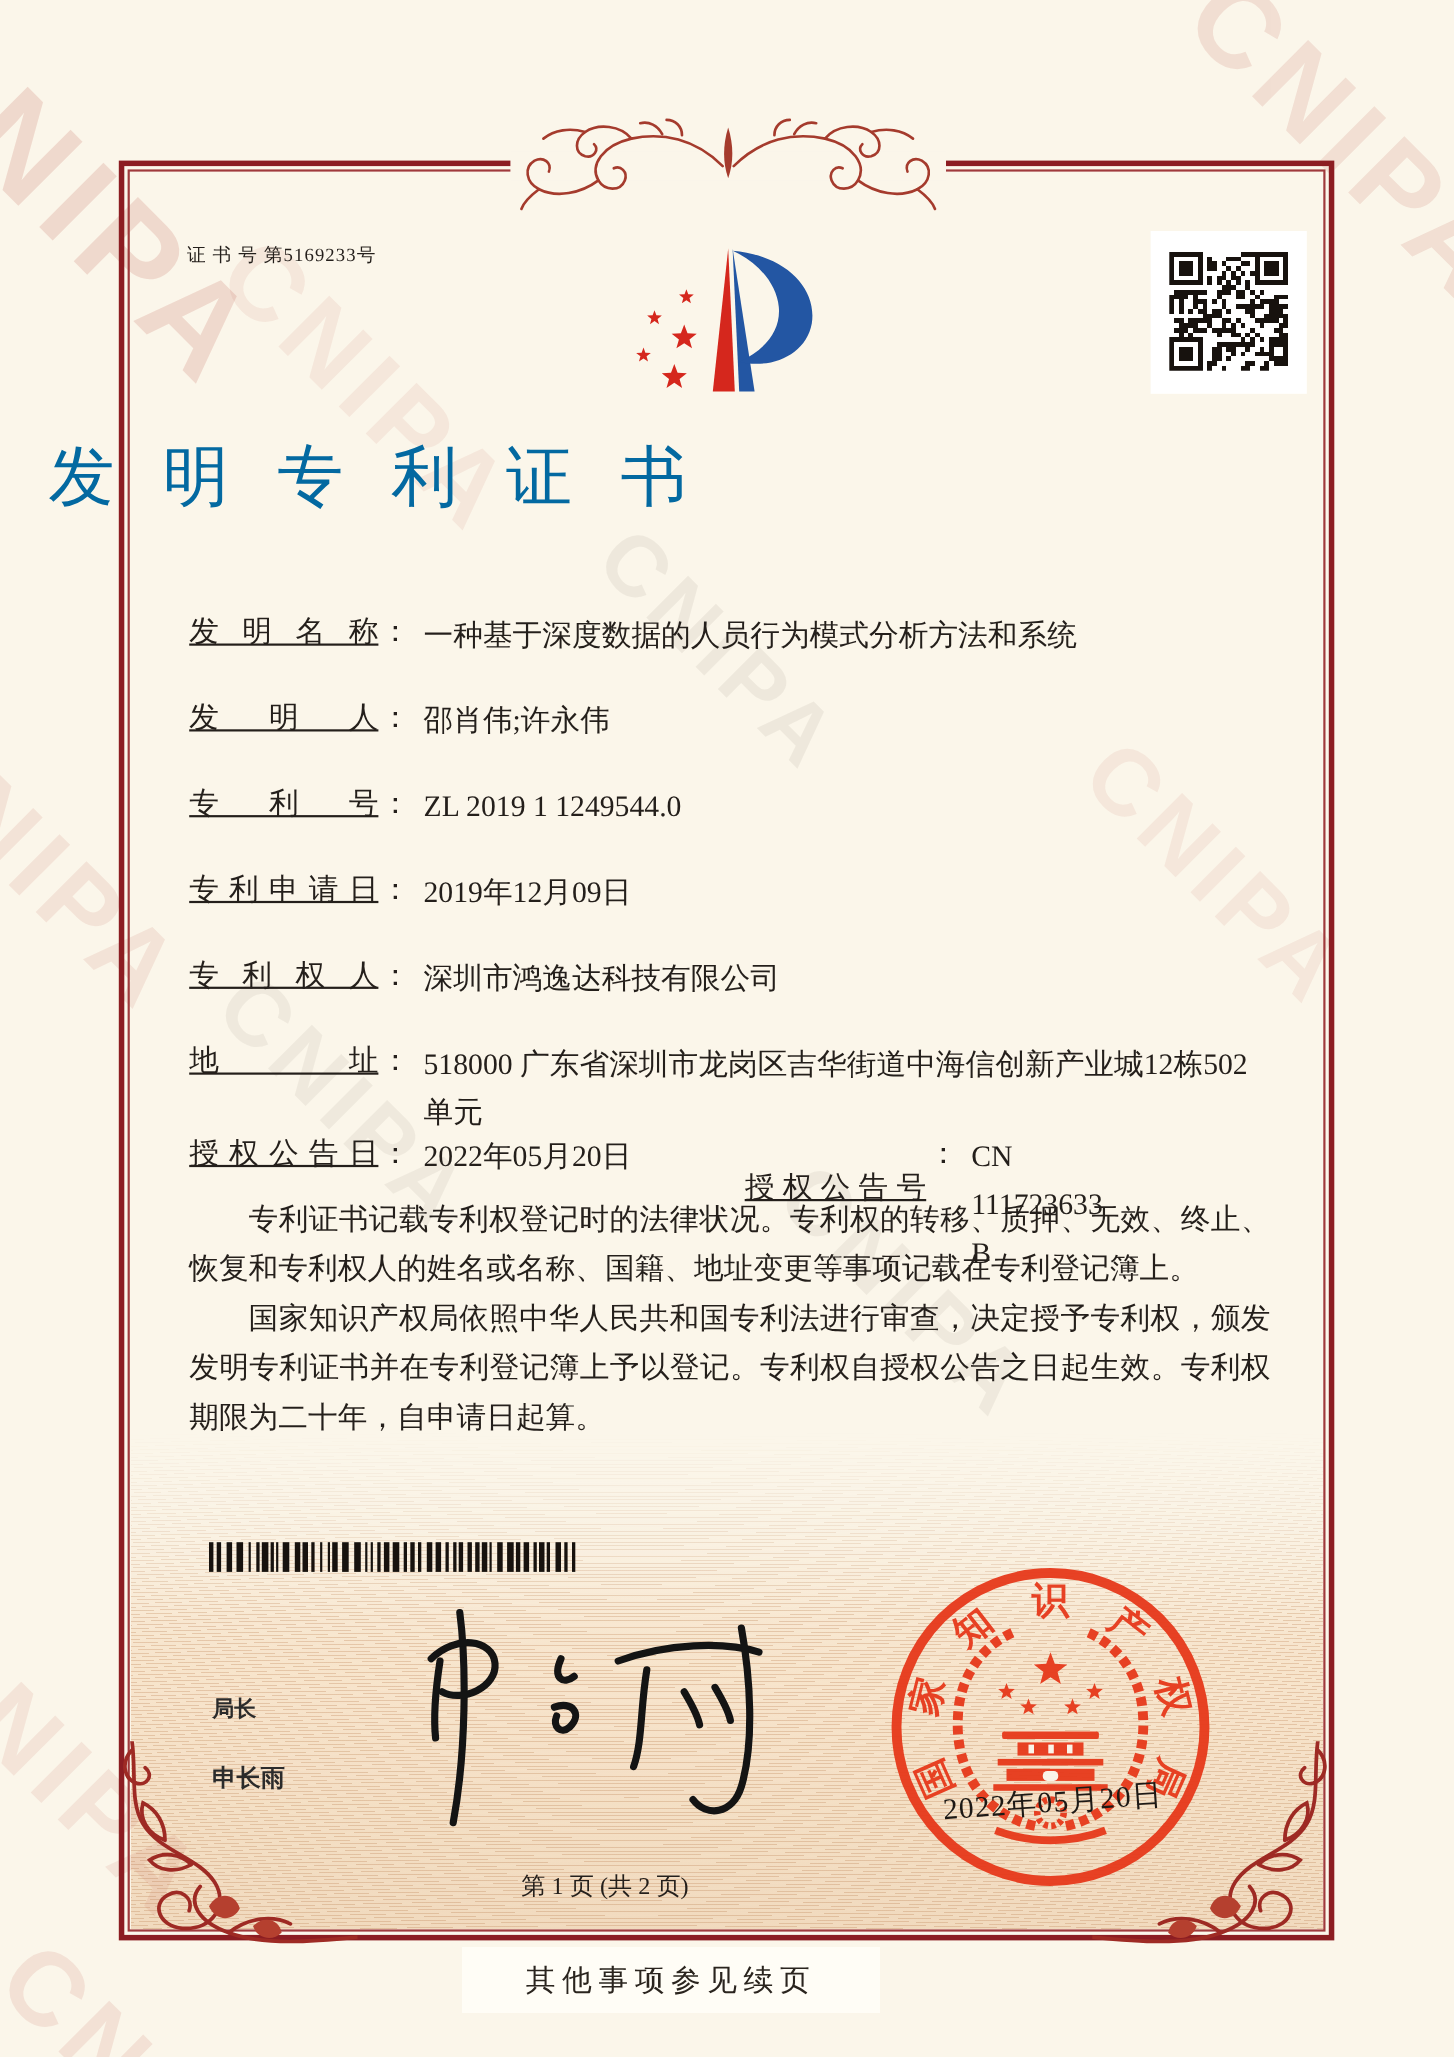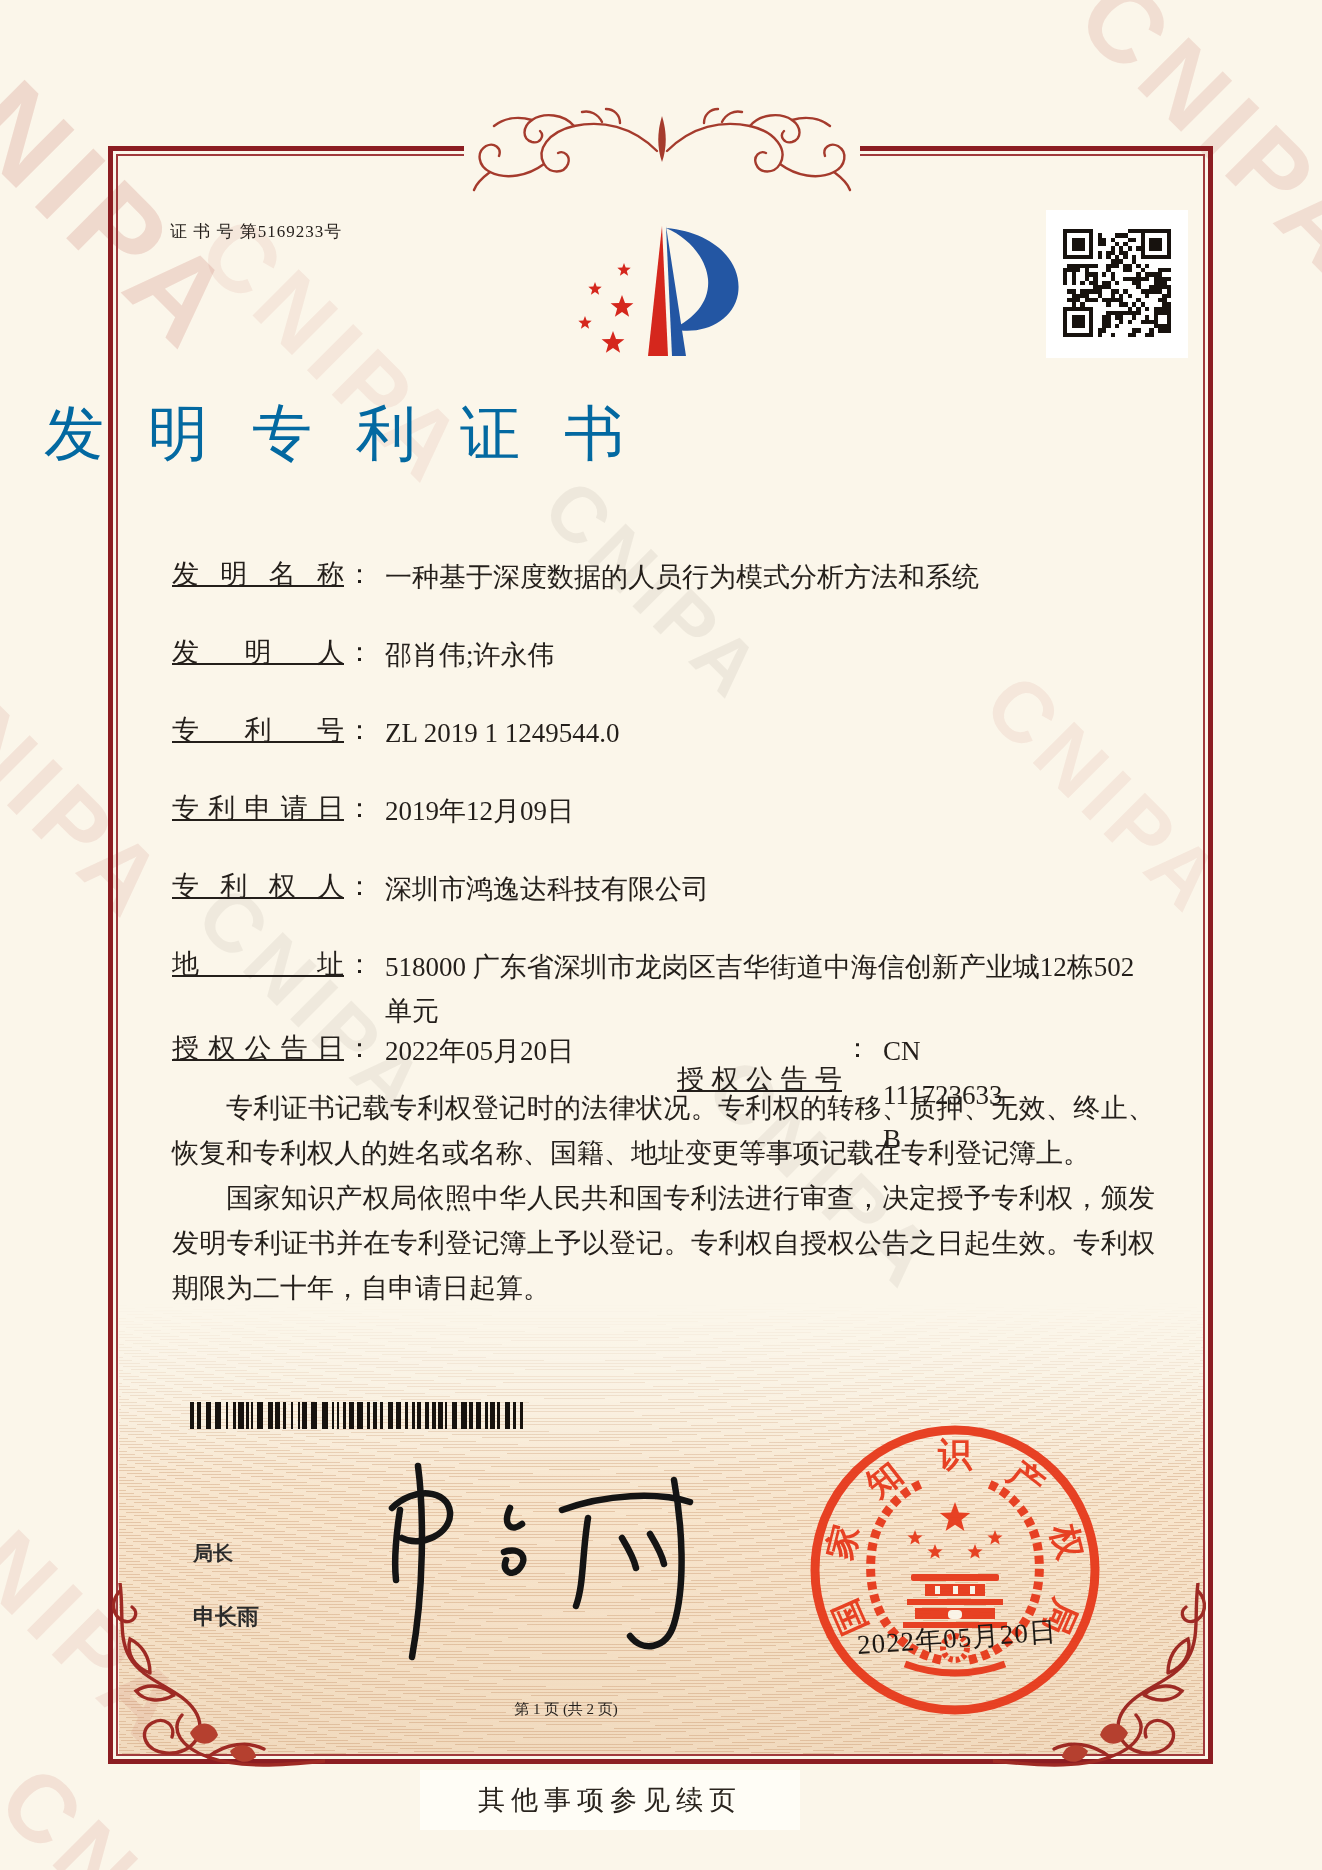--- a/index.html
+++ b/index.html
@@ -54,21 +54,21 @@
   .director-title{position:absolute;left:193px;top:1540px;font-family:"Liberation Sans",sans-serif;
                   font-size:20px;font-weight:700;color:#2b2b2b;z-index:4;}
   .director-name{position:absolute;left:193px;top:1602px;font-family:"Liberation Sans",sans-serif;
                  font-size:22px;font-weight:700;color:#2b2b2b;z-index:4;}
   .signature{position:absolute;left:322px;top:1452px;width:395px;height:218px;z-index:4;}
 
   .seal{position:absolute;left:800px;top:1415px;width:310px;height:310px;z-index:5;opacity:0.95;}
   .seal-date{position:absolute;left:812px;top:1620px;width:290px;text-align:center;font-size:27px;
              color:#1d1915;letter-spacing:1px;transform:rotate(-4deg);z-index:6;}
 
-  .page-info{position:absolute;left:16px;top:1700px;width:1100px;text-align:center;font-size:15px;z-index:4;}
+  .page-info{position:absolute;left:0;top:1700px;width:1100px;text-align:center;font-size:22px;z-index:4;}
   .note{position:absolute;left:420px;top:1770px;width:380px;background:#fffdf6;padding:12px 0;
         text-align:center;font-size:27px;letter-spacing:6px;z-index:4;color:#2a241e;}
 </style>
 </head>
 <body>
 
 <div class="page">
 
   <div class="inner">
     <div class="guilloche"></div>

